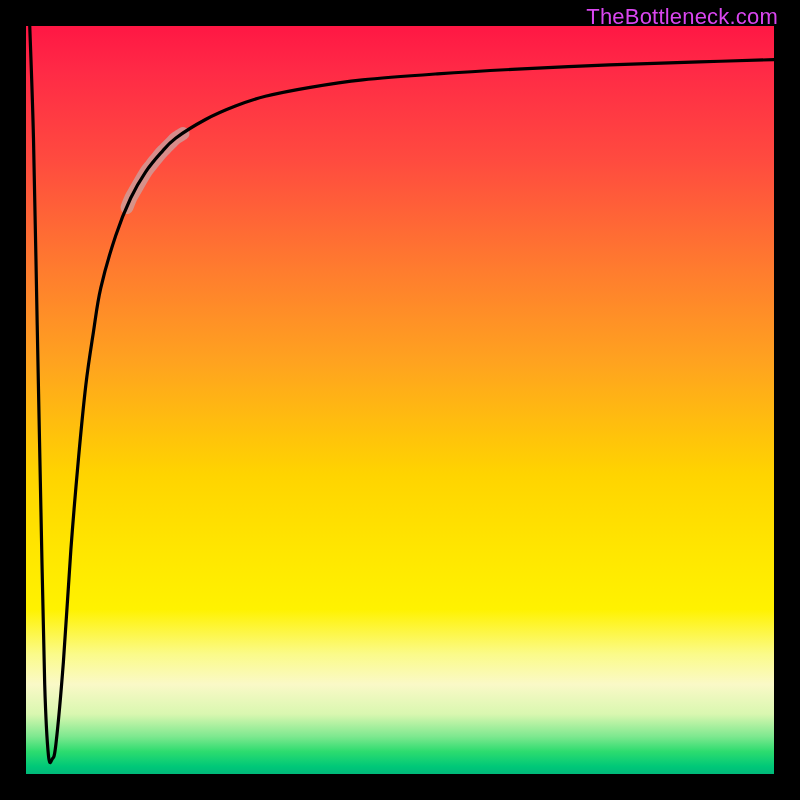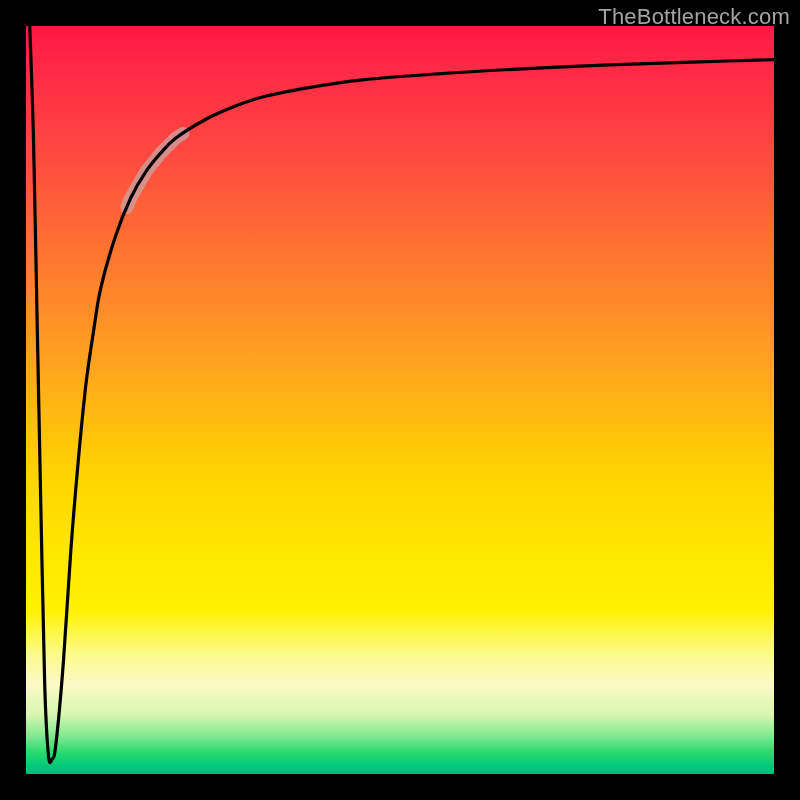--- a/index.html
+++ b/index.html
@@ -47,22 +47,22 @@
       #00b97a 100%
     );
   }
   .curve-svg {
     position: absolute;
     inset: 0;
   }
   .watermark {
     position: absolute;
     top: 4px;
-    right: 10px;
-    color: #a3a3a3;
+    right: 22px;
+    color: #d946ef;
     font-size: 22px;
     font-weight: 500;
     letter-spacing: 0.2px;
     user-select: none;
   }
 </style>
 </head>
 <body>
 
 <div class="stage">

